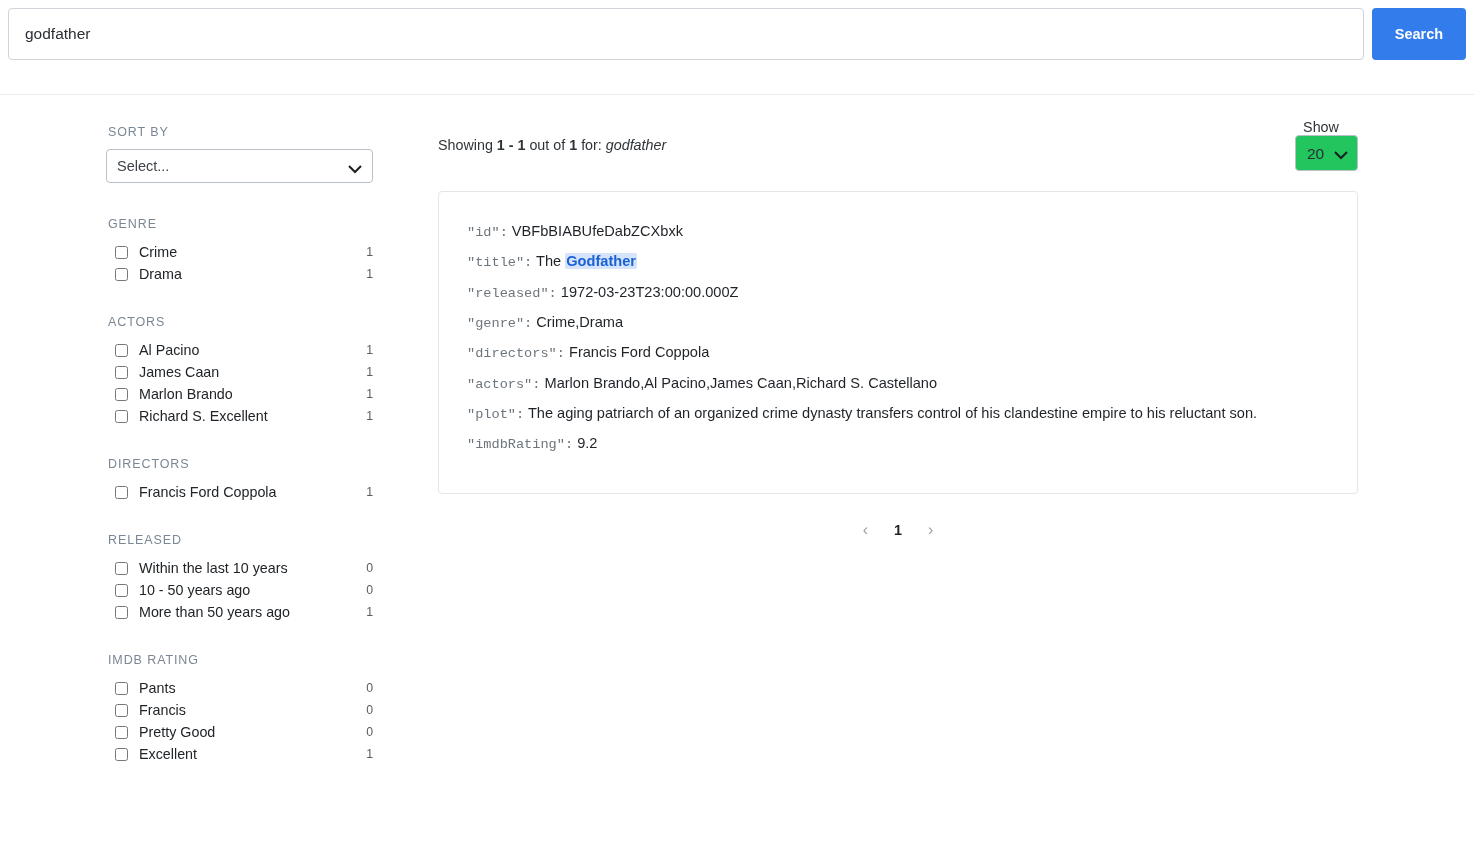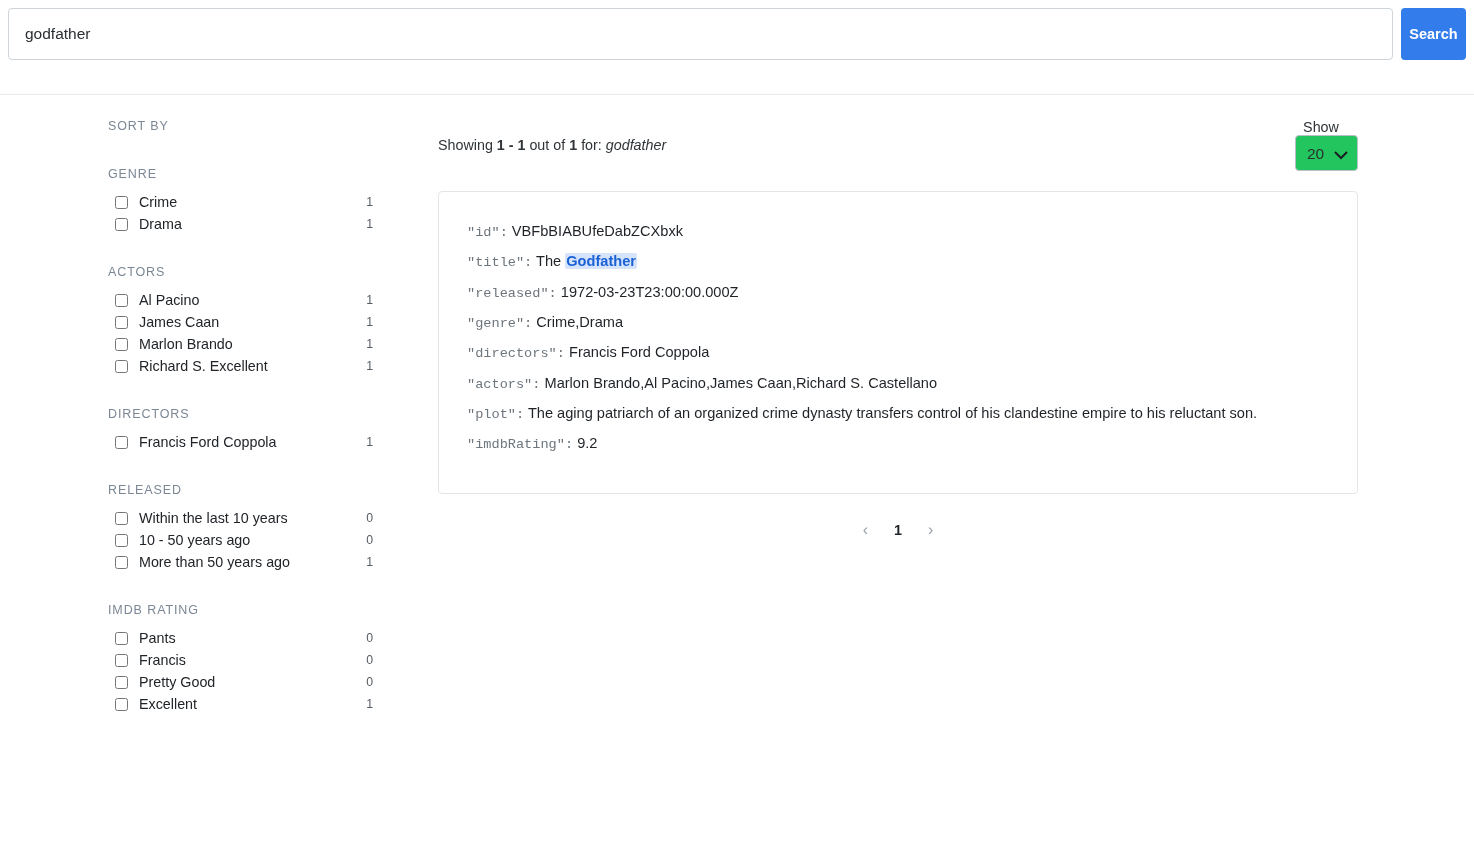--- a/index.html
+++ b/index.html
@@ -24,21 +24,21 @@
     border: 1px solid #ced4da;
     border-radius: 4px;
     padding: 0 16px;
     font-size: 15.5px;
     font-family: "Liberation Sans", sans-serif;
     color: #2b2f33;
     outline: none;
     background: #fff;
   }
   .search-button {
-    width: 65px;
+    width: 94px;
     margin-left: 8px;
     height: 52px;
     background: #337ceb;
     color: #fff;
     border: none;
     border-radius: 4px;
     font-size: 14.5px;
     font-weight: bold;
     font-family: "Liberation Sans", sans-serif;
     cursor: pointer;
@@ -65,21 +65,21 @@
   }
   
   .facet-title {
     font-size: 12.5px;
     letter-spacing: 0.9px;
     color: #7b8794;
     text-transform: uppercase;
     margin: 0 0 10px 2px;
     font-weight: normal;
   }
-  .facet-block { margin-bottom: 30px; }
+  .facet-block { margin-bottom: 30px; margin-top: 6px; }
   .facet-block.first { margin-bottom: 34px; }
   .select-wrap {
     position: relative;
     width: 267px;
   }
   .select-wrap select {
     width: 100%;
     height: 34px;
     border: 1px solid #b9c0c7;
     border-radius: 4px;
@@ -218,20 +218,30 @@
   <button class="search-button">Search</button>
 </div>
 <div class="divider"></div>
 
 <div class="layout">
 
   <div class="sidebar">
 
     <div class="facet-block first">
       <div class="facet-title">SORT BY</div>
+      <div class="select-wrap">
+        <select>
+          <option>Select...</option>
+        </select>
+        <span class="select-caret">
+          <svg width="14" height="10" viewBox="0 0 14 10">
+              <path d="M1 2 L7 8 L13 2" stroke="#1b1f23" stroke-width="2" fill="none"></path>
+            </svg>
+        </span>
+      </div>
     </div>
 
     <div class="facet-block">
       <div class="facet-title">GENRE</div>
       <div class="facet-row">
         <input type="checkbox" style="">
         <span class="facet-label">Crime</span>
         <span class="facet-count">1</span>
       </div>
       <div class="facet-row">

